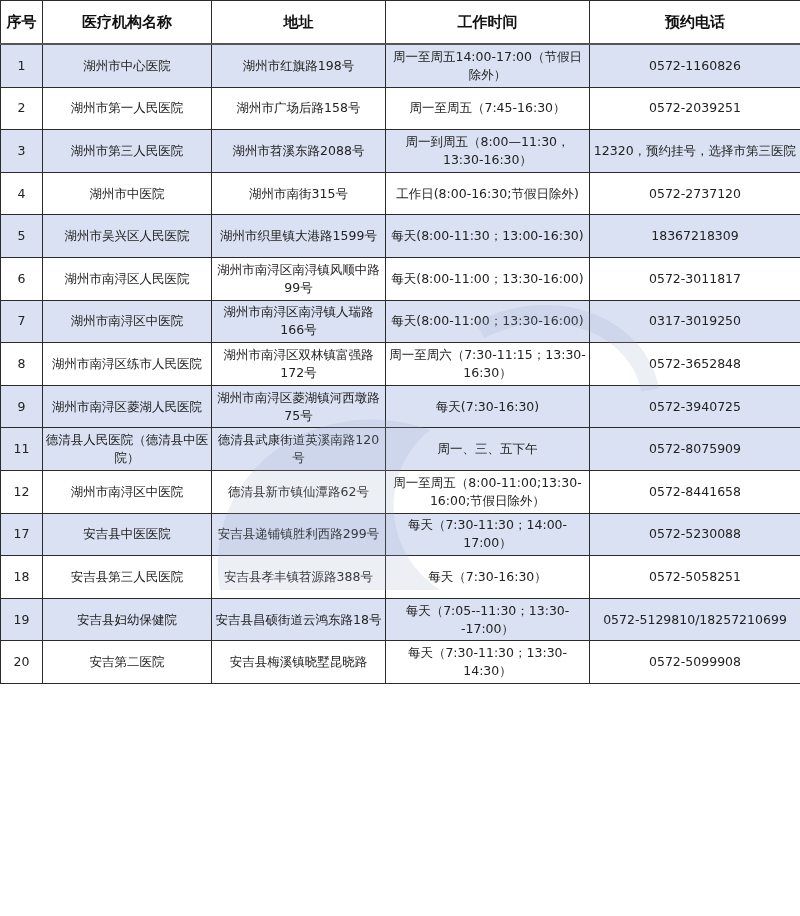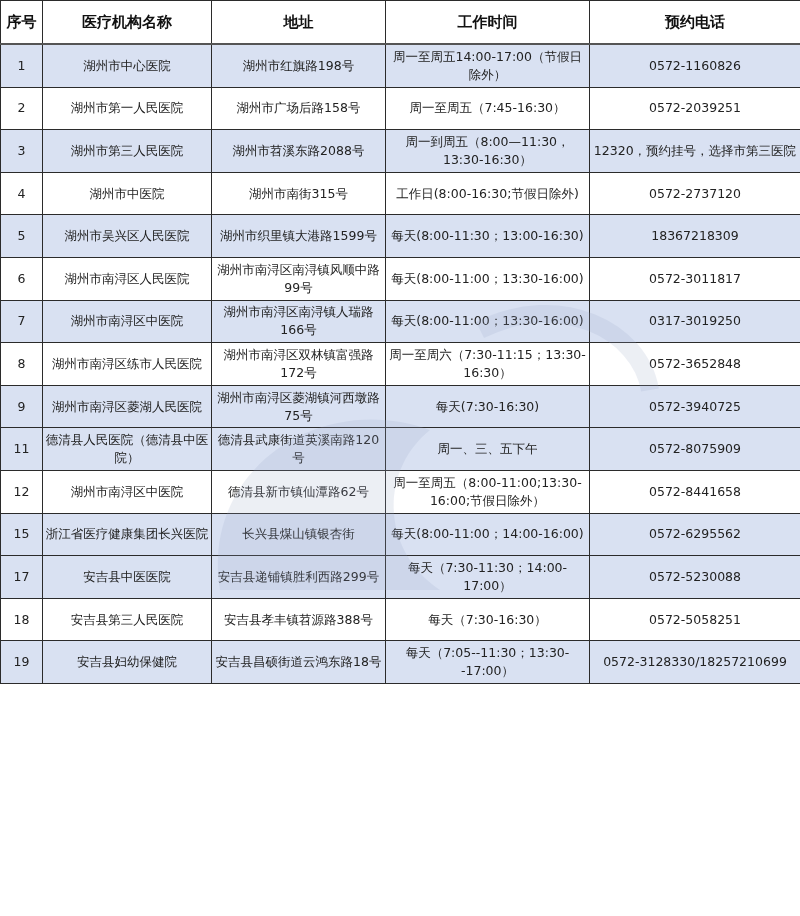--- a/index.html
+++ b/index.html
@@ -104,46 +104,46 @@
         <td>0572-8075909</td>
       </tr>
       <tr class="r">
         <td>12</td>
         <td>湖州市南浔区中医院</td>
         <td>德清县新市镇仙潭路62号</td>
         <td>周一至周五（8:00-11:00;13:30-16:00;节假日除外）</td>
         <td>0572-8441658</td>
       </tr>
       <tr class="r alt">
-        <td>15</td>
-        <td>浙江省医疗健康集团长兴医院</td>
-        <td>长兴县煤山镇银杏街</td>
-        <td>每天(8:00-11:00；14:00-16:00)</td>
-        <td>0572-6295562</td>
-      </tr>
-      <tr class="r alt">
         <td>17</td>
         <td>安吉县中医医院</td>
         <td>安吉县递铺镇胜利西路299号</td>
         <td>每天（7:30-11:30；14:00-17:00）</td>
         <td>0572-5230088</td>
       </tr>
       <tr class="r">
         <td>18</td>
         <td>安吉县第三人民医院</td>
         <td>安吉县孝丰镇苕源路388号</td>
         <td>每天（7:30-16:30）</td>
         <td>0572-5058251</td>
       </tr>
       <tr class="r alt">
         <td>19</td>
         <td>安吉县妇幼保健院</td>
         <td>安吉县昌硕街道云鸿东路18号</td>
         <td>每天（7:05--11:30；13:30--17:00）</td>
-        <td>0572-3128330/18257210699</td>
+        <td>0572-5129810/18257210699</td>
+      </tr>
+      <tr class="r">
+        <td>20</td>
+        <td>安吉第二医院</td>
+        <td>安吉县梅溪镇晓墅昆晓路</td>
+        <td>每天（7:30-11:30；13:30-14:30）</td>
+        <td>0572-5099908</td>
       </tr>
     </tbody>
 </table>
 
 <svg class="watermark" viewBox="0 0 520 600">
   <path d="M40 420 C 20 300, 140 220, 250 260 C 200 300, 200 380, 260 420 Z" fill="#9aa8c8"></path>
   <path d="M300 160 C 380 120, 460 160, 470 220" stroke="#9aa8c8" stroke-width="18" fill="none"></path>
 </svg>
 
 </body></html>

